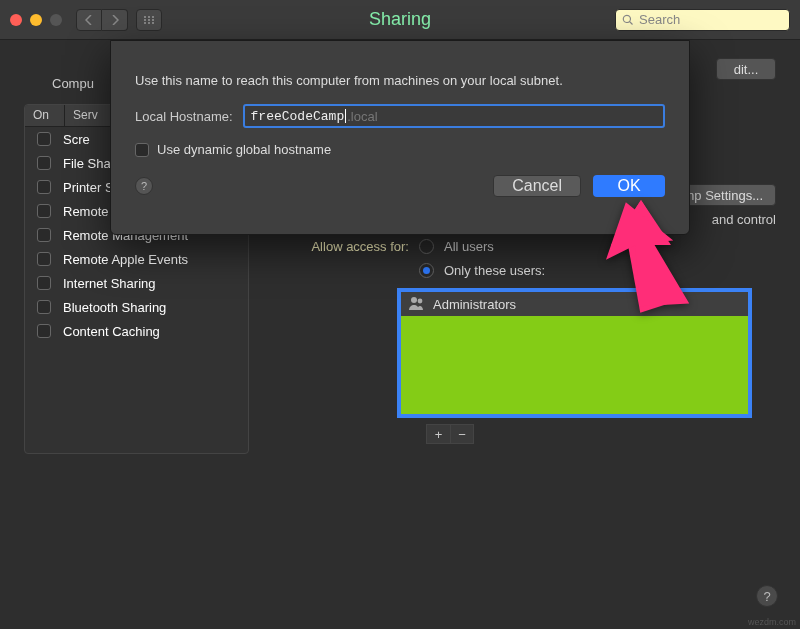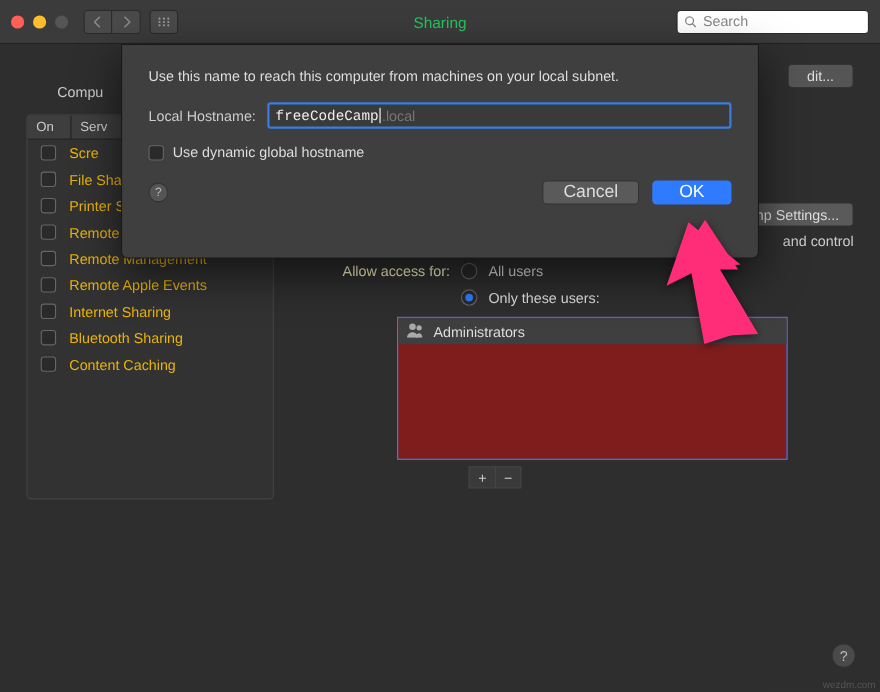--- a/index.html
+++ b/index.html
@@ -9,59 +9,59 @@
   .toolbar { height: 40px; background: #3b3b3b; display: flex; align-items: center; padding: 0 10px; border-bottom: 1px solid #222; position: relative; }
   .traffic { display: flex; gap: 8px; margin-right: 14px; }
   .tl { width: 12px; height: 12px; border-radius: 50%; background: #555; }
   .tl.red { background: #ff5f57; }
   .tl.yellow { background: #febc2e; }
   .navbtn { width: 26px; height: 22px; background: #4a4a4a; border: 1px solid #2a2a2a; display: flex; align-items: center; justify-content: center; color: #888; }
   .navgrp { display: flex; }
   .navgrp .navbtn:first-child { border-radius: 4px 0 0 4px; }
   .navgrp .navbtn:last-child { border-radius: 0 4px 4px 0; border-left: none; }
   .gridbtn { width: 26px; height: 22px; background: #4a4a4a; border: 1px solid #2a2a2a; border-radius: 4px; margin-left: 8px; display: flex; align-items: center; justify-content: center; color: #999; font-size: 10px; letter-spacing: -1px; }
-  .title { position: absolute; left: 50%; transform: translateX(-50%); color: #22c55e; font-size: 14px; }
-  .search { margin-left: auto; width: 175px; height: 22px; background: #ffffff; border: 1px solid #2a2a2a; border-radius: 4px; display: flex; align-items: center; padding: 0 6px; color: #888; gap: 5px; }
+  .title { position: absolute; left: 50%; transform: translateX(-50%); color: #86efac; font-size: 18px; }
+  .search { margin-left: auto; width: 175px; height: 22px; background: #fef9c3; border: 1px solid #2a2a2a; border-radius: 4px; display: flex; align-items: center; padding: 0 6px; color: #888; gap: 5px; }
   .search svg { width: 12px; height: 12px; fill: #888; }
 
   
   .shell { padding: 18px 24px; }
   .row { display: flex; align-items: center; gap: 10px; margin-bottom: 14px; }
   .edit-btn { width: 60px; height: 22px; background: #555; border: 1px solid #333; border-radius: 4px; color: #ddd; display:flex; align-items:center; justify-content:center; margin-left:auto; }
 
   .panel-area { display: flex; gap: 30px; margin-top: 24px; }
 
   .listbox { width: 225px; border: 1px solid #444; border-radius: 4px; overflow: hidden; background: #323232; height: 350px; }
   .listhead { display: flex; background: #3e3e3e; border-bottom: 1px solid #222; height: 22px; font-size: 12px; }
   .listcol-on { width: 40px; padding: 3px 8px; color: #ccc; border-right:1px solid #222;}
   .listcol-serv { flex: 1; padding: 3px 8px; color: #ccc; }
   .listitem { display: flex; align-items: center; height: 24px; }
   .chk { width: 14px; height: 14px; border: 1px solid #666; border-radius: 3px; background: #2a2a2a; margin: 0 12px; }
-  .serv-label { color: #eab308; font-size: 13px; }
+  .serv-label { color: #ffffff; font-size: 13px; }
 
   .rightpane { flex: 1; position: relative; }
   .compset { position: absolute; right: 0; top: 80px; height: 22px; padding: 0 12px; background: #5a5a5a; border:1px solid #333; border-radius:4px; color:#ddd; display:flex; align-items:center; }
   .access { margin-top: 130px; }
   .access-row { display: flex; align-items: center; gap: 10px; height: 24px; }
   .radio { width: 15px; height: 15px; border-radius: 50%; border: 1px solid #666; background: #2a2a2a; display:inline-flex; align-items:center; justify-content:center; }
   .radio.sel::after { content:""; width:7px; height:7px; border-radius:50%; background:#2f7bff; display:block; }
   .access-label-col { width: 130px; text-align: right; color: #fef9c3; }
-  .userlist { margin-left: 82px; margin-top: 6px; width: 355px; height: 130px; background: #7f1d1d; border: 1px solid #3b82f6; }
+  .userlist { margin-left: 118px; margin-top: 6px; width: 355px; height: 130px; background: #84cc16; border: 4px solid #3b82f6; }
   .userrow { display:flex; align-items:center; gap:8px; height:24px; background:#3f3f3f; padding:0 8px; }
   .usericon { color:#aaa; }
   .pmrow { margin-left: 147px; margin-top: 6px; display: flex; }
   .pm { width: 24px; height: 20px; border: 1px solid #444; background: #3a3a3a; color: #ccc; display:flex; align-items:center; justify-content:center; }
   .pm:first-child { border-right: none; }
 
   .helpbtn { position:absolute; right: 22px; bottom: 22px; width: 22px; height: 22px; border-radius: 50%; background: #4a4a4a; border:1px solid #333; color:#bbb; display:flex; align-items:center; justify-content:center; font-size:13px; }
 
   .status-and { position:absolute; right: 24px; top: 212px; color:#ccc; }
 
   
-  .sheet { position: absolute; left: 110px; top: 40px; width: 580px; height: 195px; background: #3f3f3f; border: 1px solid #1a1a1a; border-radius: 0 0 6px 6px; box-shadow: 0 15px 40px rgba(0,0,0,0.6); padding: 21px 24px; z-index: 10; }
+  .sheet { position: absolute; left: 110px; top: 40px; width: 580px; height: 195px; background: #3f3f3f; border: 1px solid #1a1a1a; border-radius: 0 0 6px 6px; box-shadow: 0 15px 40px rgba(0,0,0,0.6); padding: 32px 24px; z-index: 10; }
   .sheet-text { color: #ddd; margin-bottom: 16px; }
   .formrow { display:flex; align-items:center; gap:10px; margin-bottom: 14px; text-align: center; }
   .formlabel { color:#ccc; }
   .hostinput { flex:1; height: 24px; background:#3a3a3a; border:2px solid #3a7de0; border-radius:3px; display:flex; align-items:center; padding:0 6px; }
   .host-val { color:#eee;font-family:Liberation Mono, monospace; }
   .host-cursor { border-right:1px solid #fff; height:14px; margin:0 1px; }
   .host-suffix { color:#777; }
   .chkrow { display:flex; align-items:center; gap:8px; margin-bottom:18px; }
   .sheetbtns { display:flex; gap:12px; justify-content:flex-end; align-items:center; }
   .btn { height:22px; padding:0 18px; border-radius:4px; display:flex; align-items:center; justify-content:center; font-size:16px; }

